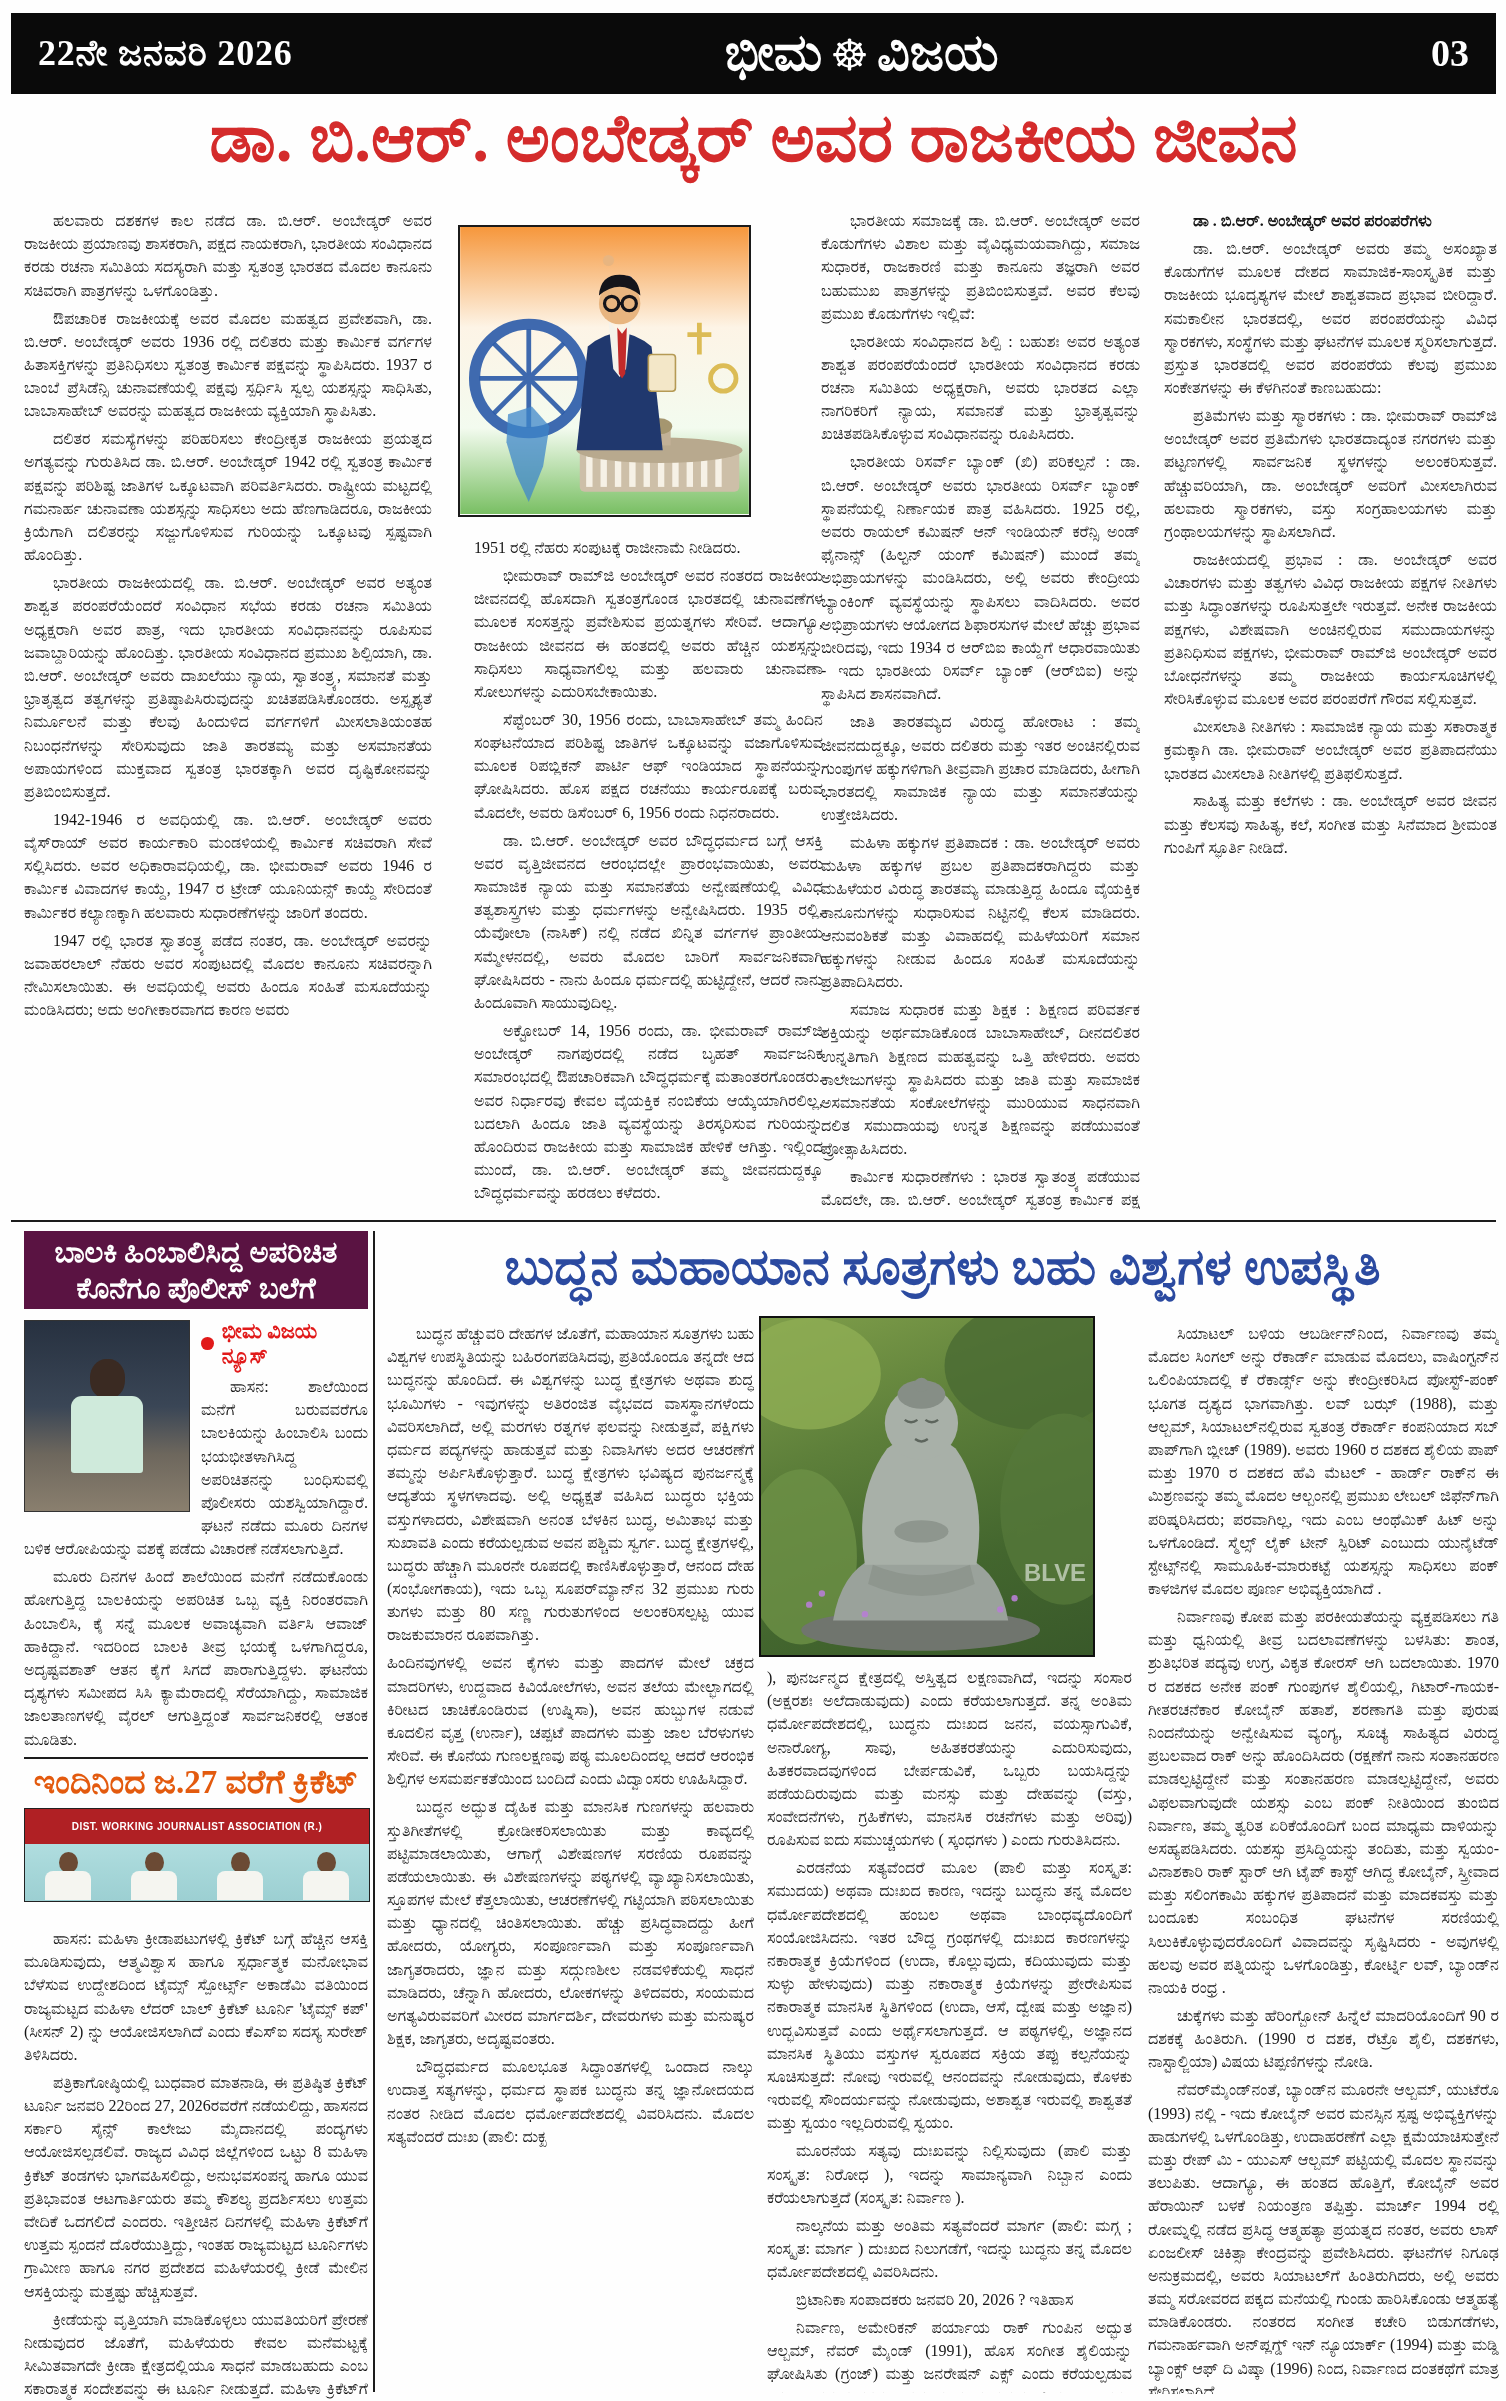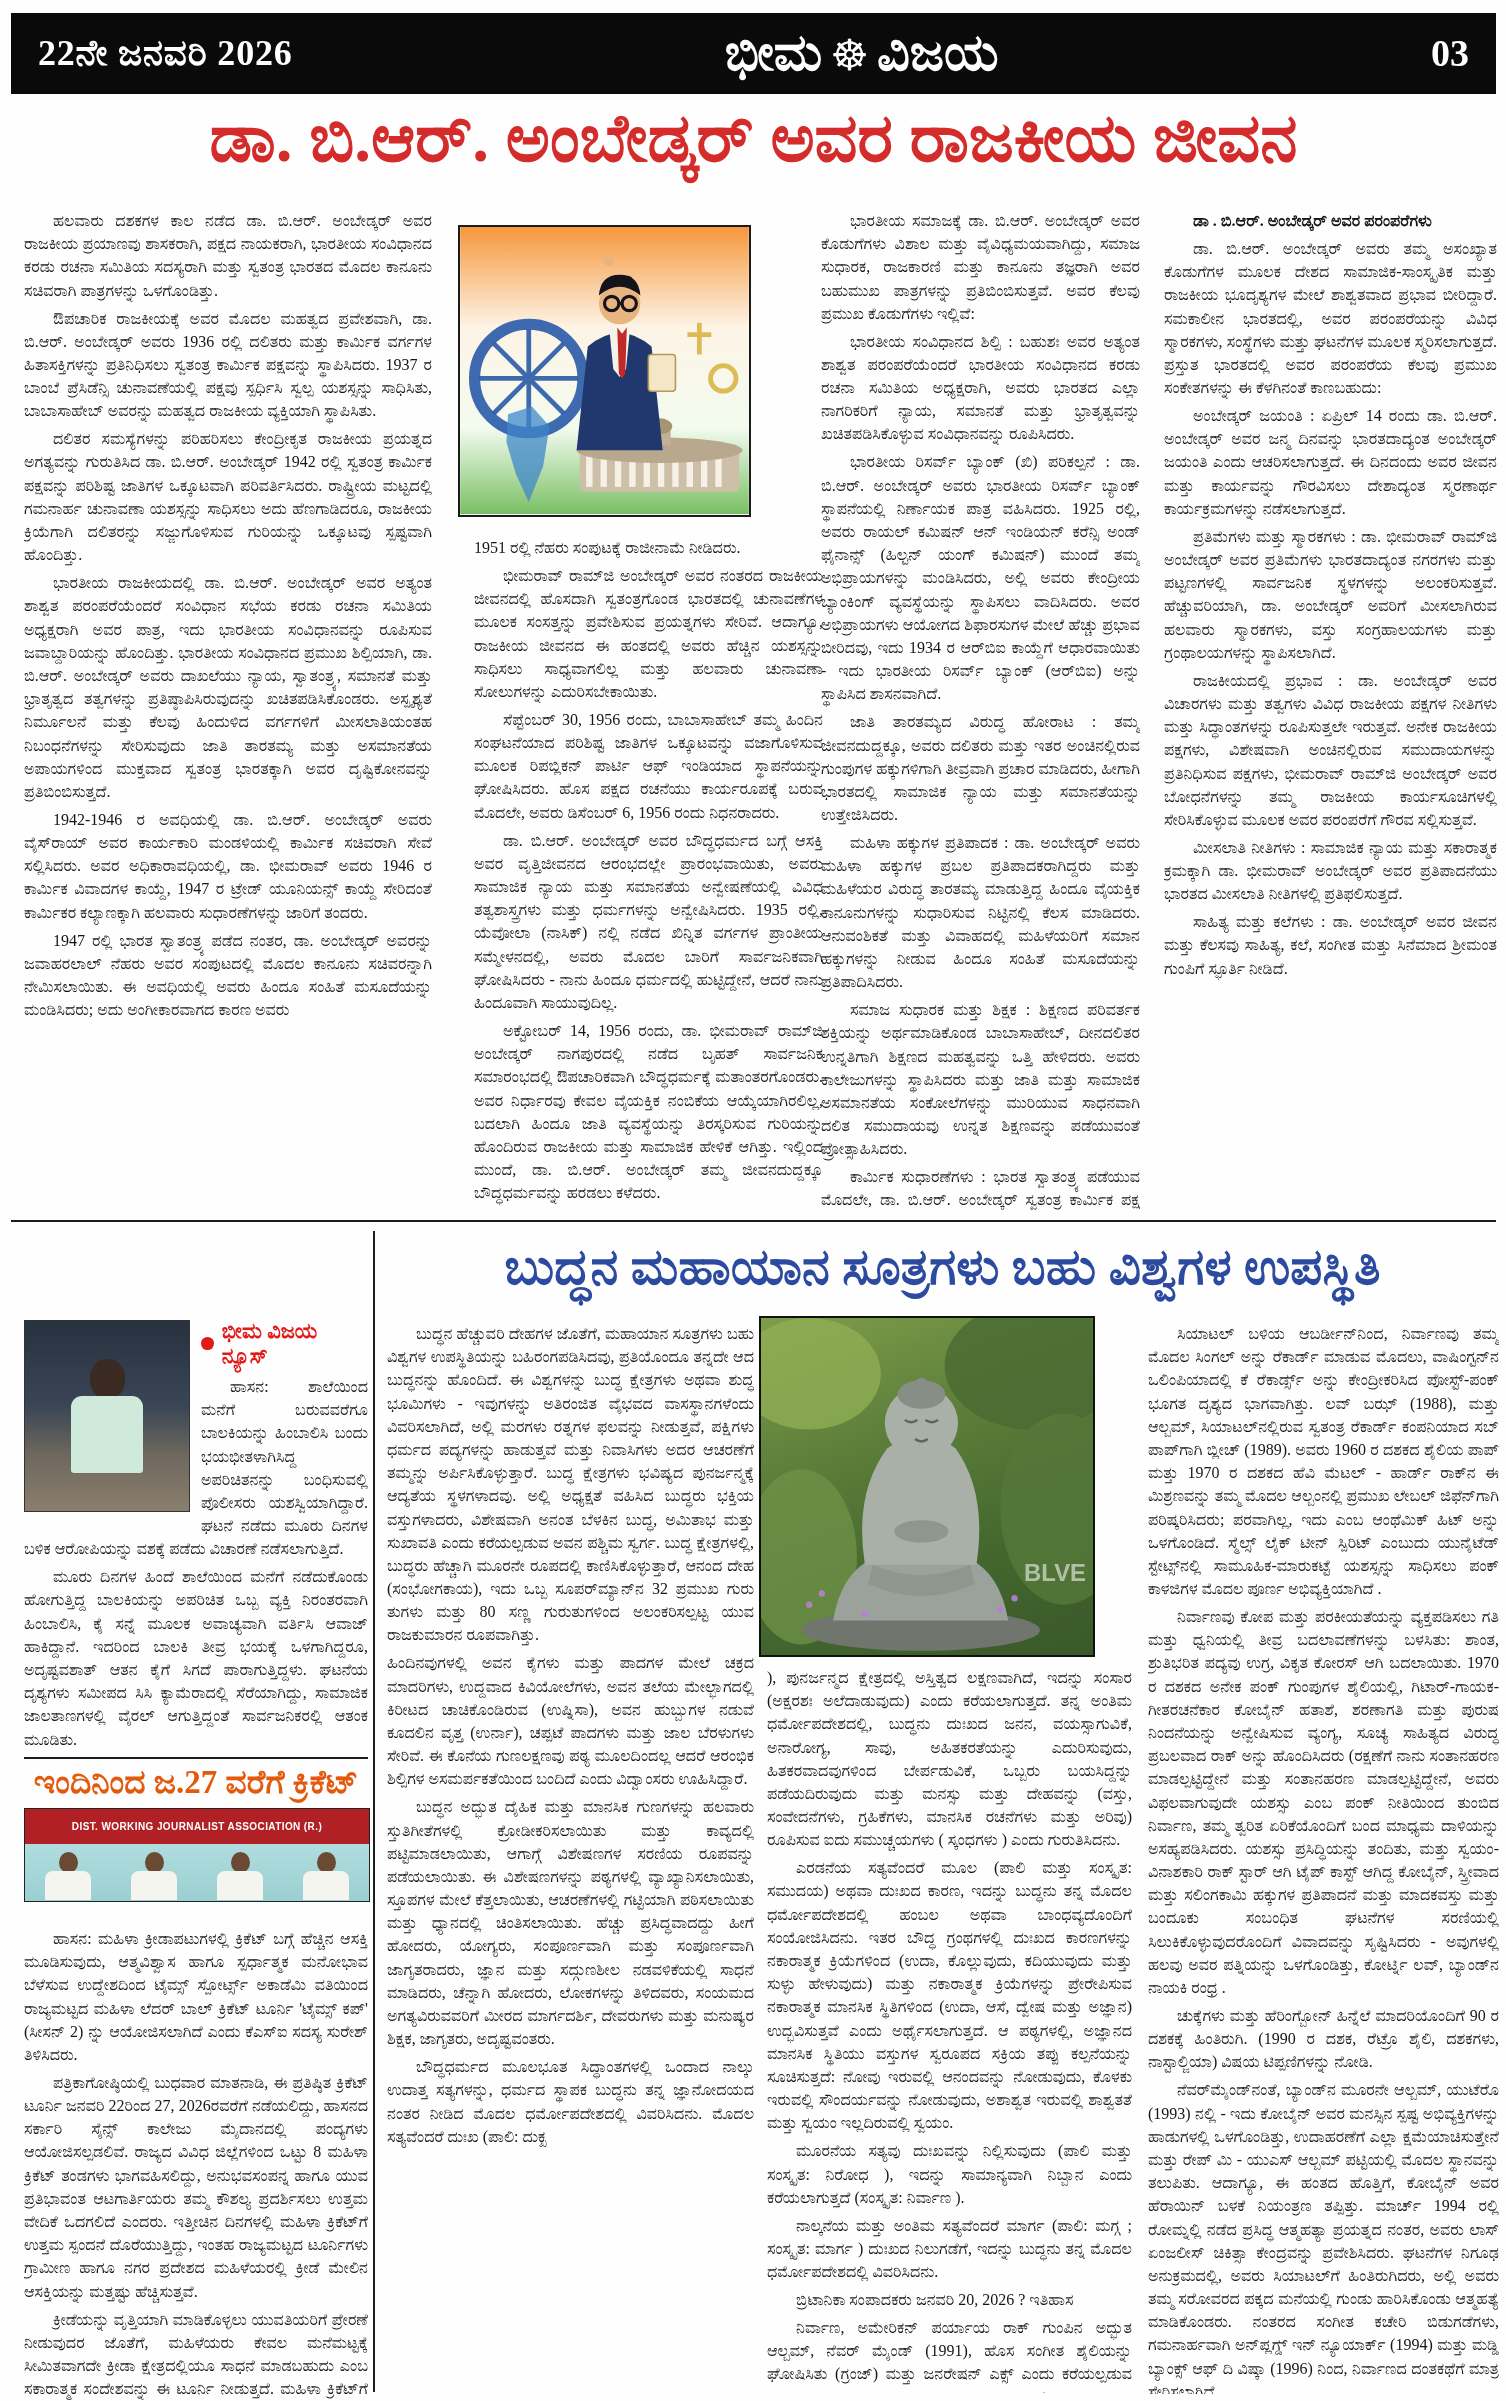--- a/index.html
+++ b/index.html
@@ -164,30 +164,33 @@
     <p class="b">ಜಾತಿ ತಾರತಮ್ಯದ ವಿರುದ್ಧ ಹೋರಾಟ : ತಮ್ಮ ಜೀವನದುದ್ದಕ್ಕೂ, ಅವರು ದಲಿತರು ಮತ್ತು ಇತರ ಅಂಚಿನಲ್ಲಿರುವ ಗುಂಪುಗಳ ಹಕ್ಕುಗಳಿಗಾಗಿ ತೀವ್ರವಾಗಿ ಪ್ರಚಾರ ಮಾಡಿದರು, ಹೀಗಾಗಿ ಭಾರತದಲ್ಲಿ ಸಾಮಾಜಿಕ ನ್ಯಾಯ ಮತ್ತು ಸಮಾನತೆಯನ್ನು ಉತ್ತೇಜಿಸಿದರು.</p>
     <p class="b">ಮಹಿಳಾ ಹಕ್ಕುಗಳ ಪ್ರತಿಪಾದಕ : ಡಾ. ಅಂಬೇಡ್ಕರ್ ಅವರು ಮಹಿಳಾ ಹಕ್ಕುಗಳ ಪ್ರಬಲ ಪ್ರತಿಪಾದಕರಾಗಿದ್ದರು ಮತ್ತು ಮಹಿಳೆಯರ ವಿರುದ್ಧ ತಾರತಮ್ಯ ಮಾಡುತ್ತಿದ್ದ ಹಿಂದೂ ವೈಯಕ್ತಿಕ ಕಾನೂನುಗಳನ್ನು ಸುಧಾರಿಸುವ ನಿಟ್ಟಿನಲ್ಲಿ ಕೆಲಸ ಮಾಡಿದರು. ಆನುವಂಶಿಕತೆ ಮತ್ತು ವಿವಾಹದಲ್ಲಿ ಮಹಿಳೆಯರಿಗೆ ಸಮಾನ ಹಕ್ಕುಗಳನ್ನು ನೀಡುವ ಹಿಂದೂ ಸಂಹಿತೆ ಮಸೂದೆಯನ್ನು ಪ್ರತಿಪಾದಿಸಿದರು.</p>
     <p class="b">ಸಮಾಜ ಸುಧಾರಕ ಮತ್ತು ಶಿಕ್ಷಕ : ಶಿಕ್ಷಣದ ಪರಿವರ್ತಕ ಶಕ್ತಿಯನ್ನು ಅರ್ಥಮಾಡಿಕೊಂಡ ಬಾಬಾಸಾಹೇಬ್, ದೀನದಲಿತರ ಉನ್ನತಿಗಾಗಿ ಶಿಕ್ಷಣದ ಮಹತ್ವವನ್ನು ಒತ್ತಿ ಹೇಳಿದರು. ಅವರು ಕಾಲೇಜುಗಳನ್ನು ಸ್ಥಾಪಿಸಿದರು ಮತ್ತು ಜಾತಿ ಮತ್ತು ಸಾಮಾಜಿಕ ಅಸಮಾನತೆಯ ಸಂಕೋಲೆಗಳನ್ನು ಮುರಿಯುವ ಸಾಧನವಾಗಿ ದಲಿತ ಸಮುದಾಯವು ಉನ್ನತ ಶಿಕ್ಷಣವನ್ನು ಪಡೆಯುವಂತೆ ಪ್ರೋತ್ಸಾಹಿಸಿದರು.</p>
     <p class="b">ಕಾರ್ಮಿಕ ಸುಧಾರಣೆಗಳು : ಭಾರತ ಸ್ವಾತಂತ್ರ್ಯ ಪಡೆಯುವ ಮೊದಲೇ, ಡಾ. ಬಿ.ಆರ್. ಅಂಬೇಡ್ಕರ್ ಸ್ವತಂತ್ರ ಕಾರ್ಮಿಕ ಪಕ್ಷ (ಐಎಲ್‌ಪಿ) ಎಂಬ ಪಕ್ಷವನ್ನು ಸ್ಥಾಪಿಸಿ ಕಾರ್ಮಿಕರ ಕಲ್ಯಾಣಕ್ಕಾಗಿ ಪ್ರತಿಪಾದಿಸಿದರು. ವೈಸ್‌ರಾಯ್ ಕಾರ್ಯಕಾರಿ ಮಂಡಳಿಯಲ್ಲಿ ಕಾರ್ಮಿಕ ಸದಸ್ಯರಾಗಿ ಕಾರ್ಮಿಕ ನೀತಿಗಳನ್ನು ರೂಪಿಸುವಲ್ಲಿ ಅವರು ಪ್ರಮುಖ ಪಾತ್ರ ವಹಿಸಿದರು.</p>
 
   </div>
 
   <div class="col" style="left:1164px;top:209px;width:333px;height:1001px;">
     <p class="b sub">ಡಾ . ಬಿ.ಆರ್. ಅಂಬೇಡ್ಕರ್ ಅವರ ಪರಂಪರೆಗಳು</p>
     <p class="b">ಡಾ. ಬಿ.ಆರ್. ಅಂಬೇಡ್ಕರ್ ಅವರು ತಮ್ಮ ಅಸಂಖ್ಯಾತ ಕೊಡುಗೆಗಳ ಮೂಲಕ ದೇಶದ ಸಾಮಾಜಿಕ-ಸಾಂಸ್ಕೃತಿಕ ಮತ್ತು ರಾಜಕೀಯ ಭೂದೃಶ್ಯಗಳ ಮೇಲೆ ಶಾಶ್ವತವಾದ ಪ್ರಭಾವ ಬೀರಿದ್ದಾರೆ. ಸಮಕಾಲೀನ ಭಾರತದಲ್ಲಿ, ಅವರ ಪರಂಪರೆಯನ್ನು ವಿವಿಧ ಸ್ಮಾರಕಗಳು, ಸಂಸ್ಥೆಗಳು ಮತ್ತು ಘಟನೆಗಳ ಮೂಲಕ ಸ್ಮರಿಸಲಾಗುತ್ತದೆ. ಪ್ರಸ್ತುತ ಭಾರತದಲ್ಲಿ ಅವರ ಪರಂಪರೆಯ ಕೆಲವು ಪ್ರಮುಖ ಸಂಕೇತಗಳನ್ನು ಈ ಕೆಳಗಿನಂತೆ ಕಾಣಬಹುದು:</p>
-    <p class="b">ಅಂಬೇಡ್ಕರ್ ಜಯಂತಿ : ಏಪ್ರಿಲ್ 14 ರಂದು ಡಾ. ಬಿ.ಆರ್. ಅಂಬೇಡ್ಕರ್ ಅವರ ಜನ್ಮ ದಿನವನ್ನು ಭಾರತದಾದ್ಯಂತ ಅಂಬೇಡ್ಕರ್ ಜಯಂತಿ ಎಂದು ಆಚರಿಸಲಾಗುತ್ತದೆ. ಈ ದಿನದಂದು ಅವರ ಜೀವನ ಮತ್ತು ಕಾರ್ಯವನ್ನು ಗೌರವಿಸಲು ದೇಶಾದ್ಯಂತ ಸ್ಮರಣಾರ್ಥ ಕಾರ್ಯಕ್ರಮಗಳನ್ನು ನಡೆಸಲಾಗುತ್ತದೆ.</p>
     <p class="b">ಪ್ರತಿಮೆಗಳು ಮತ್ತು ಸ್ಮಾರಕಗಳು : ಡಾ. ಭೀಮರಾವ್ ರಾಮ್‌ಜಿ ಅಂಬೇಡ್ಕರ್ ಅವರ ಪ್ರತಿಮೆಗಳು ಭಾರತದಾದ್ಯಂತ ನಗರಗಳು ಮತ್ತು ಪಟ್ಟಣಗಳಲ್ಲಿ ಸಾರ್ವಜನಿಕ ಸ್ಥಳಗಳನ್ನು ಅಲಂಕರಿಸುತ್ತವೆ. ಹೆಚ್ಚುವರಿಯಾಗಿ, ಡಾ. ಅಂಬೇಡ್ಕರ್ ಅವರಿಗೆ ಮೀಸಲಾಗಿರುವ ಹಲವಾರು ಸ್ಮಾರಕಗಳು, ವಸ್ತು ಸಂಗ್ರಹಾಲಯಗಳು ಮತ್ತು ಗ್ರಂಥಾಲಯಗಳನ್ನು ಸ್ಥಾಪಿಸಲಾಗಿದೆ.</p>
     <p class="b">ರಾಜಕೀಯದಲ್ಲಿ ಪ್ರಭಾವ : ಡಾ. ಅಂಬೇಡ್ಕರ್ ಅವರ ವಿಚಾರಗಳು ಮತ್ತು ತತ್ವಗಳು ವಿವಿಧ ರಾಜಕೀಯ ಪಕ್ಷಗಳ ನೀತಿಗಳು ಮತ್ತು ಸಿದ್ಧಾಂತಗಳನ್ನು ರೂಪಿಸುತ್ತಲೇ ಇರುತ್ತವೆ. ಅನೇಕ ರಾಜಕೀಯ ಪಕ್ಷಗಳು, ವಿಶೇಷವಾಗಿ ಅಂಚಿನಲ್ಲಿರುವ ಸಮುದಾಯಗಳನ್ನು ಪ್ರತಿನಿಧಿಸುವ ಪಕ್ಷಗಳು, ಭೀಮರಾವ್ ರಾಮ್‌ಜಿ ಅಂಬೇಡ್ಕರ್ ಅವರ ಬೋಧನೆಗಳನ್ನು ತಮ್ಮ ರಾಜಕೀಯ ಕಾರ್ಯಸೂಚಿಗಳಲ್ಲಿ ಸೇರಿಸಿಕೊಳ್ಳುವ ಮೂಲಕ ಅವರ ಪರಂಪರೆಗೆ ಗೌರವ ಸಲ್ಲಿಸುತ್ತವೆ.</p>
     <p class="b">ಮೀಸಲಾತಿ ನೀತಿಗಳು : ಸಾಮಾಜಿಕ ನ್ಯಾಯ ಮತ್ತು ಸಕಾರಾತ್ಮಕ ಕ್ರಮಕ್ಕಾಗಿ ಡಾ. ಭೀಮರಾವ್ ಅಂಬೇಡ್ಕರ್ ಅವರ ಪ್ರತಿಪಾದನೆಯು ಭಾರತದ ಮೀಸಲಾತಿ ನೀತಿಗಳಲ್ಲಿ ಪ್ರತಿಫಲಿಸುತ್ತದೆ.</p>
     <p class="b">ಸಾಹಿತ್ಯ ಮತ್ತು ಕಲೆಗಳು : ಡಾ. ಅಂಬೇಡ್ಕರ್ ಅವರ ಜೀವನ ಮತ್ತು ಕೆಲಸವು ಸಾಹಿತ್ಯ, ಕಲೆ, ಸಂಗೀತ ಮತ್ತು ಸಿನೆಮಾದ ಶ್ರೀಮಂತ ಗುಂಪಿಗೆ ಸ್ಫೂರ್ತಿ ನೀಡಿದೆ.</p>
   </div>
 
   <div class="hrule" style="left:11px;top:1220px;width:1485px;height:2.4px;"></div>
   <div class="vrule" style="left:373px;top:1231px;width:1.6px;height:1161px;"></div>
 
+  <div class="stk-head" style="background:#5a1342;">
+    <span>ಬಾಲಕಿ ಹಿಂಬಾಲಿಸಿದ್ದ ಅಪರಿಚಿತ</span>
+    <span>ಕೊನೆಗೂ ಪೊಲೀಸ್ ಬಲೆಗೆ</span>
+  </div>
   <div class="stk-body">
     <div class="stk-photo">
       <div class="stk-person">
         <div class="stk-headc"></div>
           <div class="stk-shirt"></div>
       </div>
     </div>
     <div class="byline">
       <span class="dot" style="background:#e11a1a;"></span>
       <span class="txt" style="color:#e11a1a;">ಭೀಮ ವಿಜಯ ನ್ಯೂಸ್</span>

